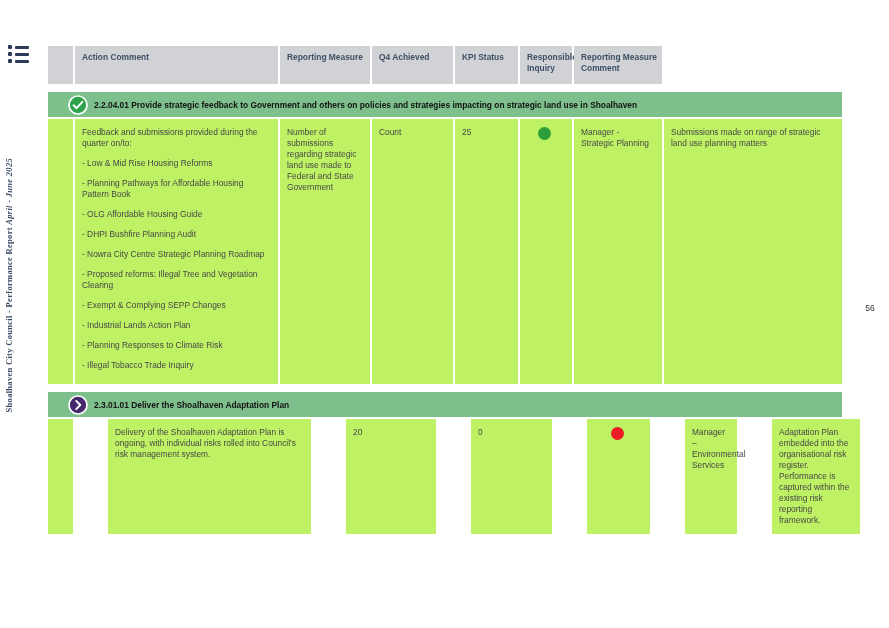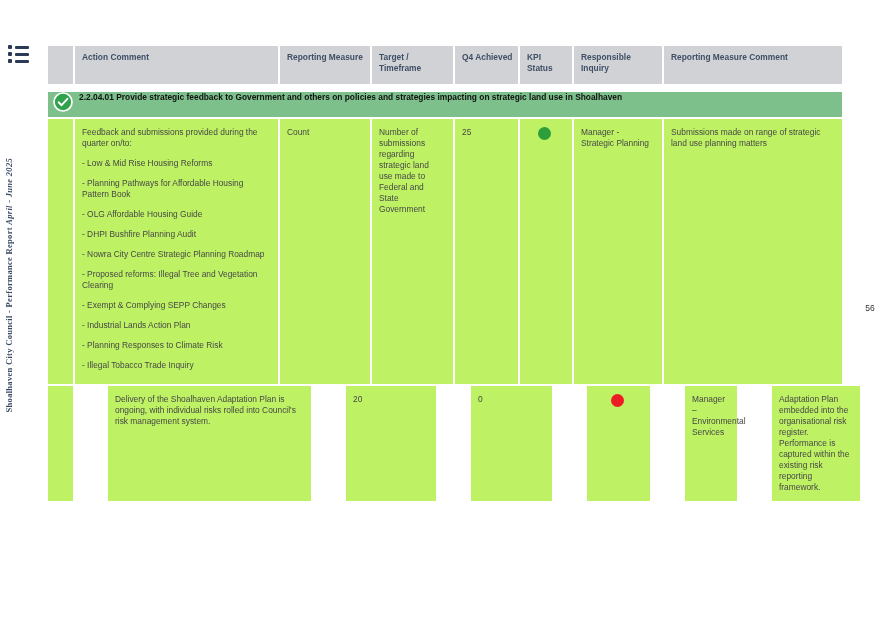--- a/index.html
+++ b/index.html
@@ -43,22 +43,22 @@
   }
   .cell { background:#bef264; color:#474747; line-height:11px; padding:8px 10px 8px 7px; }
   .thead .cell {
     background:#d1d2d6; color:#3e4f66; font-weight:bold; line-height:10.5px;
     padding:6px 4px 4px 7px; min-height:38px;
   }
   .cell p { margin:0 0 9px 0; }
   .cell p:last-child { margin-bottom:0; }
 
   .band {
-    display:flex; background:#7dc08c; height:25px;
-    margin-bottom:2px; padding-left:5px;margin-top:8px;
+    display:flex; align-items:center; background:#7dc08c; height:25px;
+    margin-bottom:2px; padding-left:20px;margin-top:8px;
   }
   .band-text { font-weight:bold; color:#121212; font-size:8.4px; margin-left:6px; }
   .circle-icon { width:20px; height:20px; flex:0 0 auto; display:block; }
 
   .kpi-cell { display:flex; justify-content:center; align-items:flex-start; padding-top:8px; }
   .dot { width:13px; height:13px; border-radius:50%; display:block; }
 
   .row1 { min-height:265px; }
   .row2 { min-height:76px;gap:35px; }
 </style>
@@ -87,21 +87,20 @@
   </div>
 
   <div class="page-number">56</div>
 
   <div class="report-table">
 
     <div class="trow thead">
       <div class="cell"></div>
       <div class="cell">Action Comment</div>
       <div class="cell">Reporting Measure</div>
-      <div class="cell">Target / Timeframe</div>
       <div class="cell">Q4 Achieved</div>
       <div class="cell">KPI Status</div>
       <div class="cell">Responsible Inquiry</div>
       <div class="cell">Reporting Measure Comment</div>
     </div>
 
     <div class="band">
       <svg class="circle-icon" viewBox="0 0 20 20">
         <circle cx="10" cy="10" r="9" fill="#2fa24c" stroke="#ffffff" stroke-width="1.7"></circle>
         <path d="M5.6 10.3 L8.6 13.2 L14.4 6.8" fill="none" stroke="#ffffff" stroke-width="1.9" stroke-linecap="round" stroke-linejoin="round"></path>
@@ -117,30 +116,37 @@
         <p>- Planning Pathways for Affordable Housing Pattern Book</p>
         <p>- OLG Affordable Housing Guide</p>
         <p>- DHPI Bushfire Planning Audit</p>
         <p>- Nowra City Centre Strategic Planning Roadmap</p>
         <p>- Proposed reforms: Illegal Tree and Vegetation Clearing</p>
         <p>- Exempt &amp; Complying SEPP Changes</p>
         <p>- Industrial Lands Action Plan</p>
         <p>- Planning Responses to Climate Risk</p>
         <p>- Illegal Tobacco Trade Inquiry</p>
       </div>
+      <div class="cell">Number of submissions regarding strategic land use made to Federal and State Government</div>
       <div class="cell">Count</div>
-      <div class="cell">Number of submissions regarding strategic land use made to Federal and State Government</div>
       <div class="cell">25</div>
       <div class="cell kpi-cell">
         <span class="dot" style="background: rgb(45, 158, 58);"></span>
       </div>
       <div class="cell">Manager - Strategic Planning</div>
       <div class="cell">Submissions made on range of strategic land use planning matters</div>
     </div>
 
+    <div class="band">
+      <svg class="circle-icon" viewBox="0 0 20 20">
+        <circle cx="10" cy="10" r="9" fill="#46286e" stroke="#ffffff" stroke-width="1.7"></circle>
+        <path d="M8.2 5.9 L12.3 10 L8.2 14.1" fill="none" stroke="#ffffff" stroke-width="1.9" stroke-linecap="round" stroke-linejoin="round"></path>
+      </svg>
+      <span class="band-text">2.3.01.01 Deliver  the Shoalhaven Adaptation Plan</span>
+    </div>
 
     <div class="trow row2">
       <div class="cell"></div>
       <div class="cell">
         <p>Delivery of the Shoalhaven Adaptation Plan is ongoing, with individual risks rolled into Council's risk management system.</p>
       </div>
       <div class="cell">20</div>
       <div class="cell">0</div>
       <div class="cell kpi-cell">
         <span class="dot" style="background: rgb(237, 28, 36);"></span>

